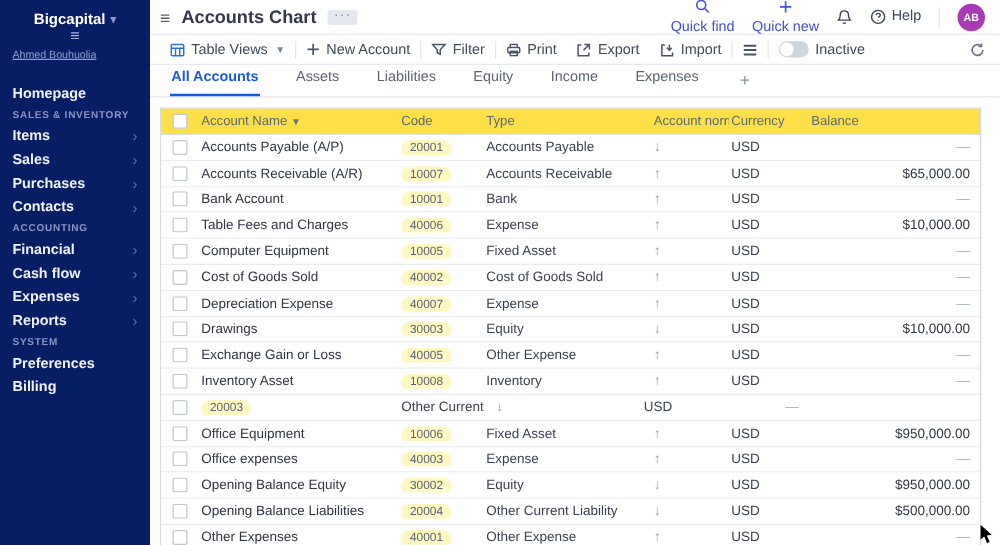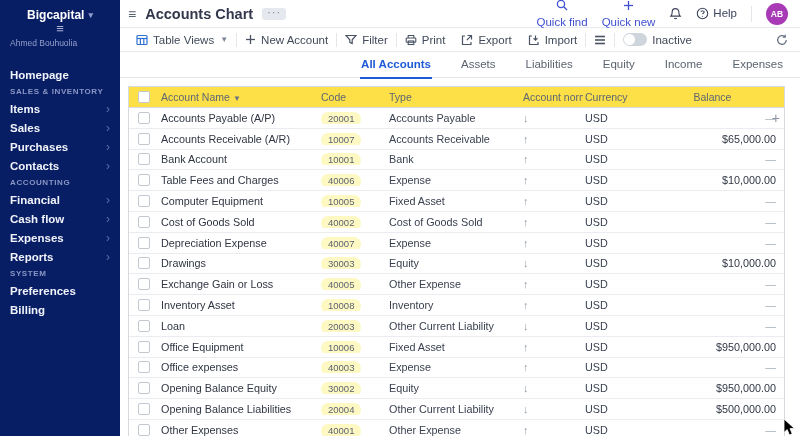--- a/index.html
+++ b/index.html
@@ -6,21 +6,21 @@
   html,body { width:800px; height:436px; overflow:hidden; }
   body { font-family:"Liberation Sans", sans-serif; background:#fff; position:relative; color:#32374a; }
   button { background:none; border:none; font:inherit; color:inherit; cursor:pointer; padding:0; }
 
   
   .sidebar { position:absolute; left:0; top:0; width:120px; height:436px; background:#071d64; color:#eef1fa; }
   .sb-head { display:flex; align-items:center; justify-content:space-between; padding:8px 10px 0 10px;flex-direction:column; }
   .sb-org { display:flex; align-items:center; gap:4px; font-size:12px; font-weight:700; color:#fff; }
   .sb-org .caret { font-size:9px; color:#8d9bc9; }
   .sb-burger { color:#aab4d8; font-size:13px; line-height:1; }
-  .sb-user { padding:3px 2px 0 10px; font-size:8.5px; color:#94a1cc; }
+  .sb-user { padding:3px 2px 0 10px; font-size:8.5px; color:#94a1cc;text-decoration:underline; }
   .sb-nav { margin-top:17px; }
   .sb-item { display:flex; align-items:center; justify-content:space-between; height:19px; padding:0 10px; font-size:11.5px; font-weight:600; color:#f1f3fa; cursor:pointer; }
   .sb-item .chev { color:#5d6fa9; font-size:12px; font-weight:400; }
   .sb-sec { height:15px; padding:3px 10px 0 10px; font-size:8px; font-weight:700; letter-spacing:.6px; color:#8a97c4; text-transform:uppercase; }
 
   
   .main { position:absolute; left:120px; top:0; width:680px; height:436px; background:#fff; }
 
   .topbar { height:28px; display:flex; align-items:center; justify-content:space-between; padding:0 12px 0 8px; border-bottom:1px solid #e7eaee; }
   .tb-left { display:flex; align-items:center; gap:9px; }
@@ -34,42 +34,42 @@
   .avatar { width:22px; height:22px; border-radius:50%; background:#a83ab6; color:#fff; font-size:8.5px; font-weight:700; display:flex; align-items:center; justify-content:center; }
 
   .toolbar { height:24px; display:flex; align-items:center; padding:0 12px 0 8px; border-bottom:1px solid #e7eaee; font-size:11.5px; color:#404a59; position:relative; }
   .tl-btn { display:flex; align-items:center; gap:5px; padding:0 8px; height:100%; }
   .tl-btn .cdn { font-size:8px; color:#7d8696; margin-left:1px; }
   .vsep { width:1px; height:14px; background:#e4e7ea; }
   .toggle { width:24px; height:13px; border-radius:7px; background:#ced5dc; position:relative; display:inline-block; }
   .toggle .knob { position:absolute; left:1px; top:1px; width:11px; height:11px; border-radius:50%; background:#fff; }
   .refresh-btn { position:absolute; right:12px; color:#6a7486; display:flex; align-items:center; }
 
-  .tabs { height:26px; display:flex; align-items:flex-end; gap:28px; padding:0 16px; border-bottom:1px solid #e3e6ea;flex-direction:column; }
+  .tabs { height:26px; display:flex; align-items:flex-end; gap:28px; padding:0 16px; border-bottom:1px solid #e3e6ea; }
   .tab { font-size:11.5px; color:#5c6470; padding:6px 1px 7px 1px; border-bottom:2px solid transparent; cursor:pointer; }
   .tab.active { color:#1d5bd6; font-weight:700; border-bottom-color:#1d5bd6; }
   .tab-add { font-size:14px; color:#8b93a0; padding:3px 4px 5px 4px; }
 
   
   .table-wrap { margin:8px 15px 0 8px; width:657px; border:1px solid #d6dade; border-bottom:none; }
   .thead, .trow { display:grid; grid-template-columns:30px 160px 68px 126px 70px 64px 1fr; align-items:center; }
   .thead { height:21px; background:#fde047; border-bottom:1px solid #dadee3; font-size:10.5px; color:#5d6673; }
   .trow { height:20.8px; border-bottom:1px solid #eaecef; font-size:10.8px; background:#fff; cursor:pointer; }
   .cell { padding:0 2px; white-space:nowrap; overflow:hidden; }
   .c-check { display:flex; justify-content:center; }
   .checkbox { width:12px; height:12px; border:1px solid #c1c8d1; border-radius:2px; background:#fff; display:inline-block; }
   .c-name { color:#2f3542; }
   .hdr-sort { font-size:8px; color:#6a7383; margin-left:3px; }
   .code-badge { background:#fef9c3; border-radius:8px; padding:1px 7px 2px 7px; font-size:9.5px; color:#5a6270; }
   .c-type { color:#3a4150; }
   .c-normal { padding-left:10px; color:#929daa; font-size:11px; }
   .c-curr { color:#3a4150; }
   .c-bal { text-align:right; padding-right:8px; color:#2f3542; }
   .c-bal.muted, .muted { color:#a8b0bb; }
-  .h-bal { text-align:center; padding-right:8px; }
+  .h-bal { text-align:left; padding-right:8px; }
 
   .icon { display:inline-block; vertical-align:middle; }
   .cursor-arrow { position:absolute; left:783px; top:419px; }
 </style>
 </head>
 <body>
 
 <aside class="sidebar">
   <div class="sb-head">
     <button class="sb-org">
@@ -385,21 +385,20 @@
     <span class="cell c-type">Inventory</span>
     <span class="cell c-normal">↑</span>
     <span class="cell c-curr">USD</span>
     <span class="cell c-bal muted">—</span>
   </div>
 
   <div class="trow">
     <span class="cell c-check">
             <span class="checkbox"></span>
           </span>
-    <span class="cell c-name">Loan</span>
     <span class="cell"><span class="code-badge">20003</span></span>
     <span class="cell c-type">Other Current Liability</span>
     <span class="cell c-normal">↓</span>
     <span class="cell c-curr">USD</span>
     <span class="cell c-bal muted">—</span>
   </div>
 
   <div class="trow">
     <span class="cell c-check">
             <span class="checkbox"></span>

